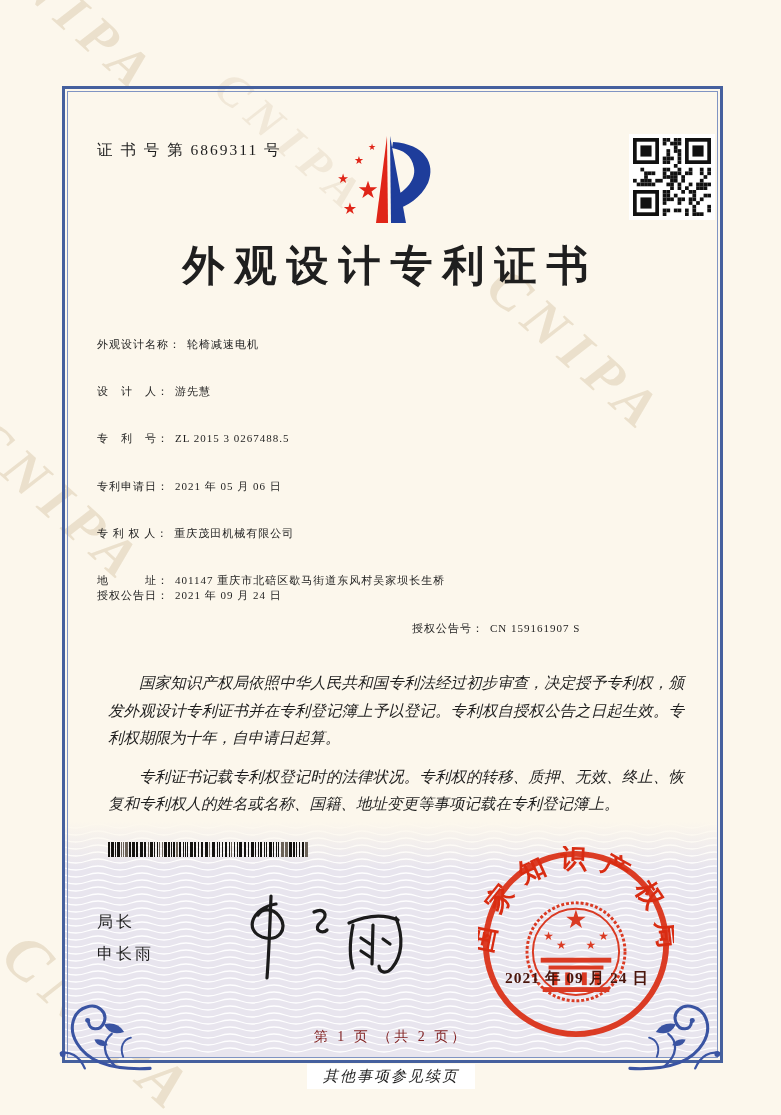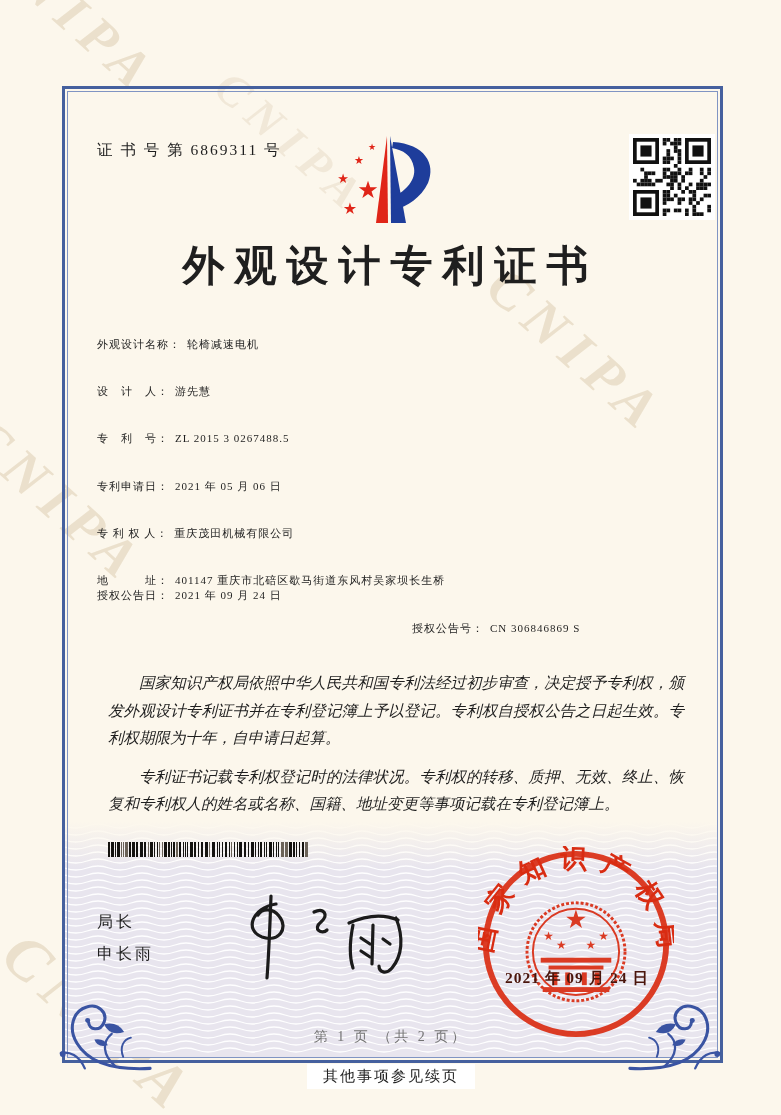--- a/index.html
+++ b/index.html
@@ -32,24 +32,24 @@
   #paras p{margin:11px;text-indent:2em;}
   #qrpad{left:629px;top:134px;width:86px;height:86px;background:#fff;z-index:3;}
   #barcode{left:108px;top:842px;z-index:3;}
   #director{left:97px;top:912px;font-size:16px;letter-spacing:3px;z-index:3;}
   #dirname{left:97px;top:944px;font-size:16px;letter-spacing:3px;z-index:3;}
   #signature{left:232px;top:890px;z-index:3;}
   #seal{left:478px;top:846px;z-index:4;}
   #sealdate{left:487px;top:968px;width:180px;text-align:center;font-size:15.5px;
     font-weight:bold;color:#4a150b;letter-spacing:1px;z-index:5;}
   #pageinfo{left:62px;top:1028px;width:658px;text-align:center;font-size:14px;
-    letter-spacing:3px;color:#737373;z-index:3;}
+    letter-spacing:3px;color:#7f1d1d;z-index:3;}
   #contnote{left:62px;top:1064px;width:658px;text-align:center;z-index:3;}
   #contnote span{display:inline-block;background:#fff;padding:3px 16px;font-size:15px;
-    letter-spacing:2px;}
+    letter-spacing:2px;font-style:italic;}
   .fl{position:absolute;z-index:7;pointer-events:none;}
   #logo{left:330px;top:126px;z-index:3;}
 </style>
 </head>
 <body>
 
 <div id="page">
 
   <span class="wm" style="left:-34px;top:-18px;font-size:54px">CNIPA</span>
   <span class="wm" style="left:198px;top:116px;font-size:46px;color:rgba(198,176,138,.20)">CNIPA</span>
@@ -288,21 +288,21 @@
   <div class="row" style="top:526px">
     <span class="lab">专 利 权 人：</span><span class="val">重庆茂田机械有限公司</span>
   </div>
   <div class="row" style="top:573px">
     <span class="lab">地　　　址：</span><span class="val">401147 重庆市北碚区歇马街道东风村吴家坝长生桥</span>
   </div>
   <div class="row" style="top:588px">
     <span class="lab">授权公告日：</span><span class="val">2021 年 09 月 24 日</span>
   </div>
   <div class="row" style="left:412px;top:621px">
-    <span class="lab">授权公告号：</span><span class="val">CN 306846869 S</span>
+    <span class="lab">授权公告号：</span><span class="val">CN 159161907 S</span>
   </div>
 
   <div class="abs" id="paras">
     <p>国家知识产权局依照中华人民共和国专利法经过初步审查，决定授予专利权，颁发外观设计专利证书并在专利登记簿上予以登记。专利权自授权公告之日起生效。专利权期限为十年，自申请日起算。</p>
     <p>专利证书记载专利权登记时的法律状况。专利权的转移、质押、无效、终止、恢复和专利权人的姓名或名称、国籍、地址变更等事项记载在专利登记簿上。</p>
   </div>
 
   <svg class="abs" id="barcode" width="202" height="15">
       <rect x="0" y="0" width="2" height="15" fill="#14120f"></rect>
       <rect x="3" y="0" width="3" height="15" fill="#14120f"></rect>

